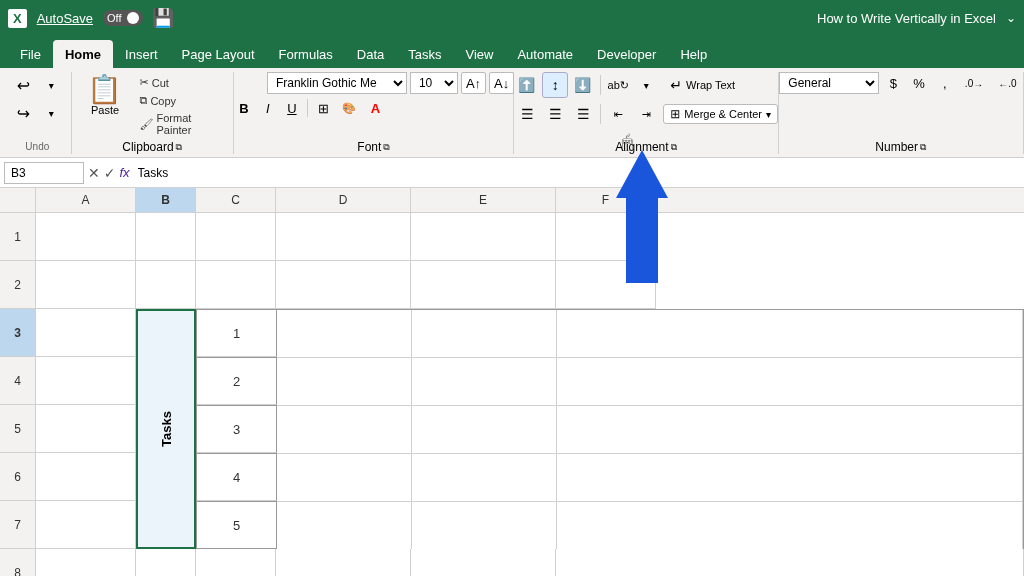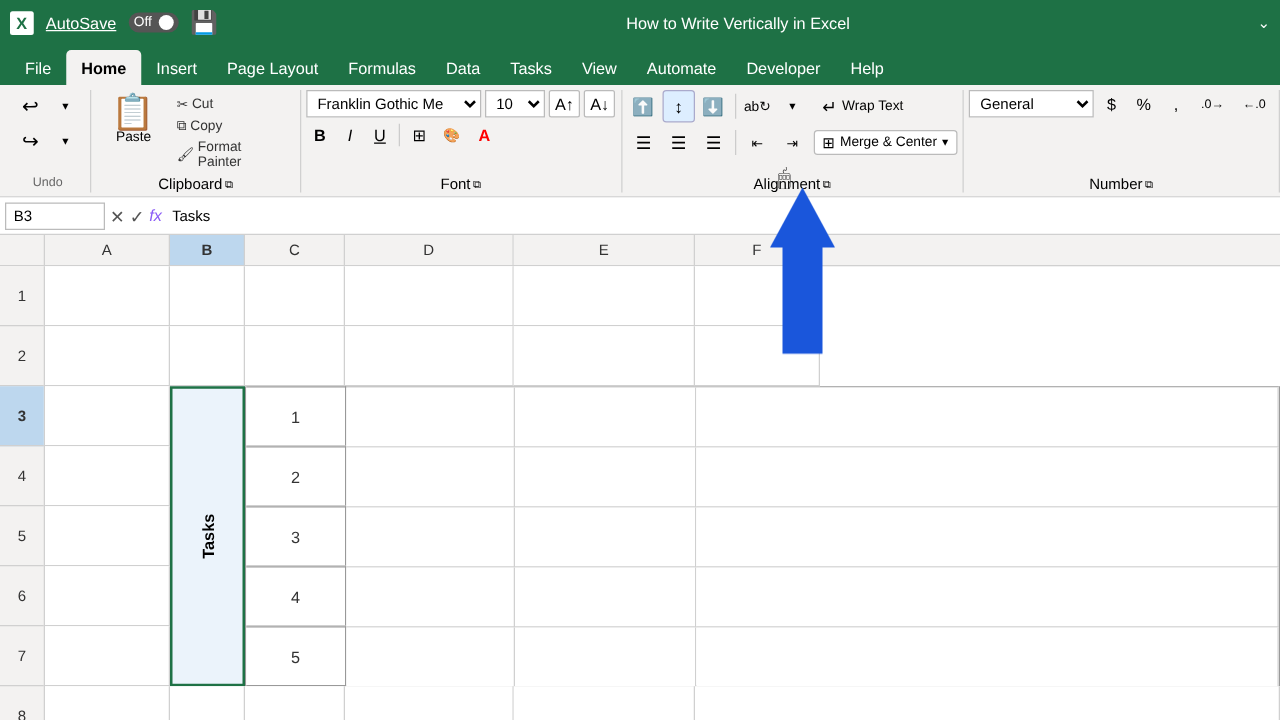--- a/index.html
+++ b/index.html
@@ -32,21 +32,21 @@
       align-items: center;
       gap: 3px;
       font-size: 11px;
     }
     .toggle-knob {
       width: 12px; height: 12px;
       background: white;
       border-radius: 50%;
       margin-left: 2px;
     }
-    .title-text { flex: 1; text-align: center; font-size: 13px; }
+    .title-text { flex: 1; text-align: right; font-size: 13px; }
 
     
     .ribbon-tabs {
       background: #1e7145;
       display: flex;
       padding: 0 8px;
       height: 32px;
       align-items: flex-end;
     }
     .ribbon-tab {
@@ -120,21 +120,21 @@
     .paste-btn {
       display: flex;
       flex-direction: column;
       align-items: center;
       padding: 4px 8px;
       cursor: pointer;
       border-radius: 3px;
     }
     .paste-icon { font-size: 28px; line-height: 1; }
     .paste-label { font-size: 11px; font-weight: 400; }
-    .font-row1 { display: flex; align-items: center; gap: 3px; }
+    .font-row1 { display: flex; align-items: center; gap: 3px; padding-left: 34px; }
     .font-row2 { display: flex; align-items: center; gap: 3px; }
     
     .font-select {
       border: 1px solid #bbb;
       background: white;
       padding: 2px 4px;
       font-size: 12px;
       width: 140px;
       height: 22px;
       cursor: pointer;
@@ -227,21 +227,21 @@
     }
     .name-box {
       border: 1px solid #bbb;
       padding: 2px 6px;
       font-size: 12px;
       width: 80px;
       height: 22px;
       display: flex; align-items: center;
     }
     .formula-icons { display: flex; gap: 4px; color: #555; font-size: 14px; }
-    .formula-fx { font-style: italic; font-size: 13px; color: #8b5cf6; }
+    .formula-fx { font-style: italic; font-size: 13px; color: #4c1d95; }
     .formula-input {
       flex: 1;
       border: none;
       font-size: 12px;
       padding: 2px 4px;
       outline: none;
     }
     .column-headers {
       display: flex;
       background: #f3f2f1;

